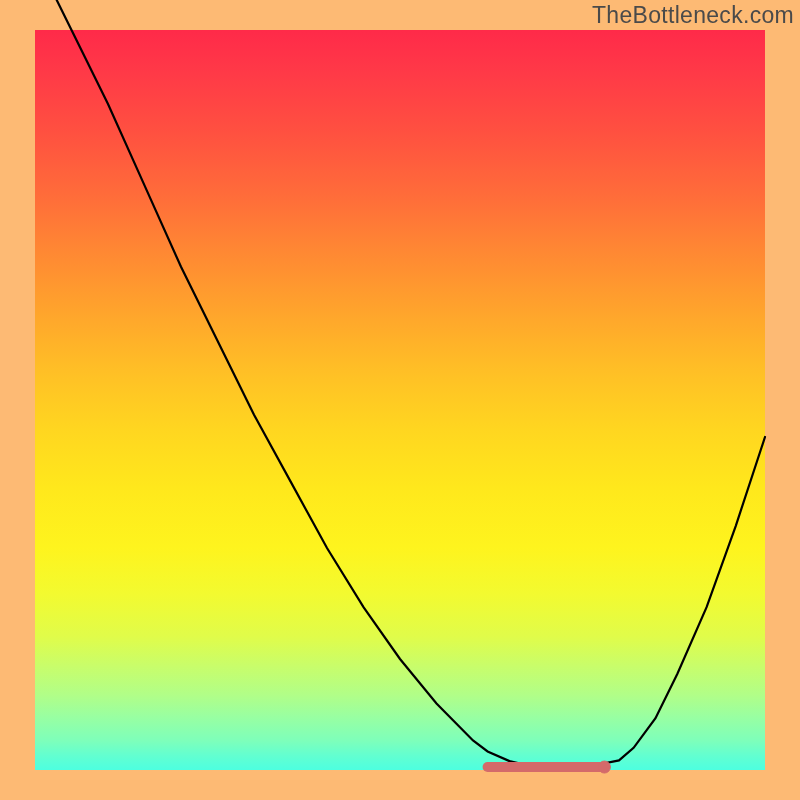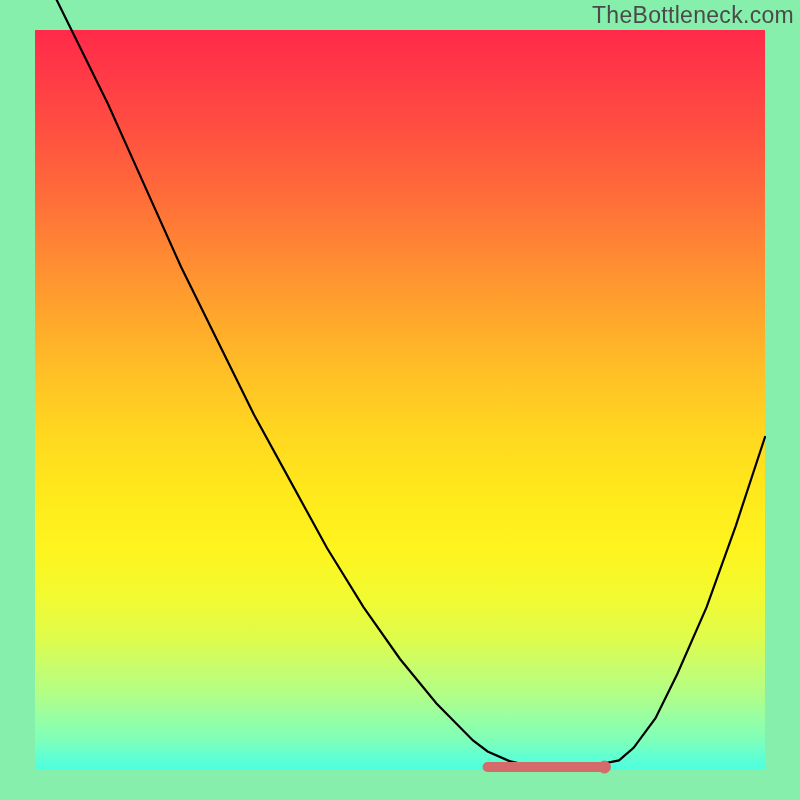--- a/index.html
+++ b/index.html
@@ -1,21 +1,21 @@
 <!DOCTYPE html>
 <html><head>
 <meta charset="utf-8">
 <style>
   * { margin: 0; padding: 0; box-sizing: border-box; }
   body { width: 800px; height: 800px; overflow: hidden; background: #000; font-family: Arial, sans-serif; }
   .stage {
     position: relative;
     width: 800px;
     height: 800px;
-    background: #86efac;
+    background: #fdba74;
   }
   .watermark {
     position: absolute;
     top: 2px;
     right: 6px;
     color: #4a4a4a;
     font-size: 23px;
     font-weight: 500;
     letter-spacing: 0.3px;
     z-index: 10;

